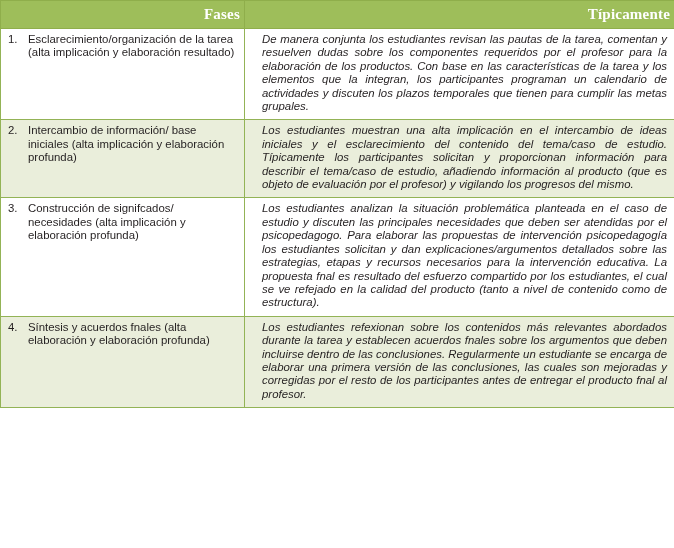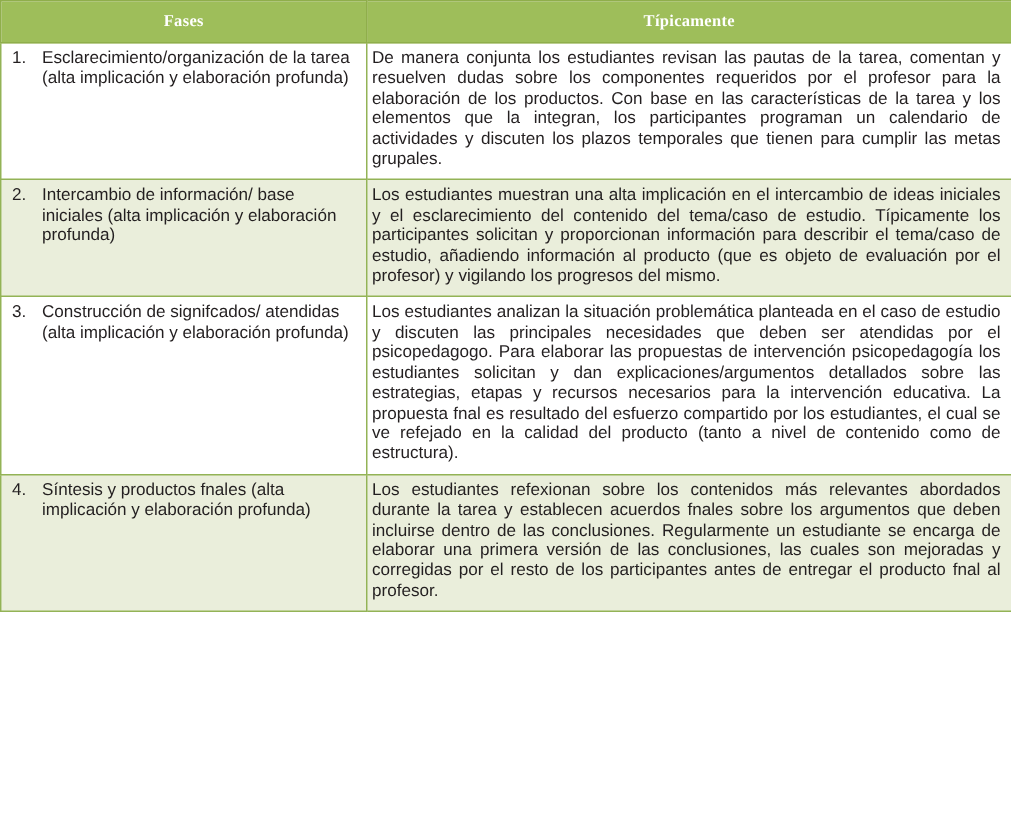--- a/index.html
+++ b/index.html
@@ -26,23 +26,23 @@
     background: #ffffff;
   }
   table.phases-table col.col-phase { width: 244px; }
   table.phases-table col.col-desc  { width: 430px; }
 
   thead th {
     background: #9ebe5a;
     color: #ffffff;
     font-family: "Liberation Serif", serif;
     font-weight: bold;
-    font-size: 11px;
+    font-size: 15px;
     letter-spacing: 0.2px;
-    text-align: center;
+    text-align: right;
     padding: 4px 4px 5px 4px;
     border: 1px solid #8fae4b;
     height: 18px;
     vertical-align: middle;
   }
   thead th.th-phase { border-left: 1px solid #8fae4b; }
 
   tbody td {
     border: 1px solid #93b356;
     vertical-align: top;
@@ -68,23 +68,24 @@
     flex: 0 0 20px;
     text-align: left;
   }
   .phase-label {
     flex: 1 1 auto;
   }
 
   td.cell-desc {
     text-align: justify;
     text-justify: inter-word;
-    padding-left: 3px;
+    padding-left: 17px;
     padding-right: 7px;
     hyphens: none;
+    font-style: italic;
   }
 </style>
 </head>
 <body>
 
 <div class="table-wrap">
   <table class="phases-table">
     <colgroup>
       <col class="col-phase">
       <col class="col-desc">
@@ -94,51 +95,51 @@
         <th class="th-phase">Fases</th>
         <th class="th-desc">Típicamente</th>
       </tr>
     </thead>
     <tbody>
 
       <tr class="row-plain">
         <td class="cell-phase">
           <div class="phase-inner">
             <span class="phase-num">1.</span>
-            <span class="phase-label">Esclarecimiento/organización de la tarea (alta implicación y elaboración profunda)</span>
+            <span class="phase-label">Esclarecimiento/organización de la tarea (alta implicación y elaboración resultado)</span>
           </div>
         </td>
         <td class="cell-desc">De manera conjunta los estudiantes revisan las pautas de la tarea, comentan y resuelven dudas sobre los componentes requeridos por el profesor para la elaboración de los productos. Con base en las características de la tarea y los elementos que la integran, los participantes programan un calendario de actividades y discuten los plazos temporales que tienen para cumplir las metas grupales.</td>
       </tr>
 
       <tr class="row-shaded">
         <td class="cell-phase">
           <div class="phase-inner">
             <span class="phase-num">2.</span>
             <span class="phase-label">Intercambio de información/ base iniciales (alta implicación y elaboración profunda)</span>
           </div>
         </td>
         <td class="cell-desc">Los estudiantes muestran una alta implicación en el intercambio de ideas iniciales y el esclarecimiento del contenido del tema/caso de estudio. Típicamente los participantes solicitan y proporcionan información para describir el tema/caso de estudio, añadiendo información al producto (que es objeto de evaluación por el profesor) y vigilando los progresos del mismo.</td>
       </tr>
 
       <tr class="row-plain">
         <td class="cell-phase">
           <div class="phase-inner">
             <span class="phase-num">3.</span>
-            <span class="phase-label">Construcción de signifcados/ atendidas (alta implicación y elaboración profunda)</span>
+            <span class="phase-label">Construcción de signifcados/ necesidades (alta implicación y elaboración profunda)</span>
           </div>
         </td>
         <td class="cell-desc">Los estudiantes analizan la situación problemática planteada en el caso de estudio y discuten las principales necesidades que deben ser atendidas por el psicopedagogo. Para elaborar las propuestas de intervención psicopedagogía los estudiantes solicitan y dan explicaciones/argumentos detallados sobre las estrategias, etapas y recursos necesarios para la intervención educativa. La propuesta fnal es resultado del esfuerzo compartido por los estudiantes, el cual se ve refejado en la calidad del producto (tanto a nivel de contenido como de estructura).</td>
       </tr>
 
       <tr class="row-shaded">
         <td class="cell-phase">
           <div class="phase-inner">
             <span class="phase-num">4.</span>
-            <span class="phase-label">Síntesis y productos fnales (alta implicación y elaboración profunda)</span>
+            <span class="phase-label">Síntesis y acuerdos fnales (alta elaboración y elaboración profunda)</span>
           </div>
         </td>
         <td class="cell-desc">Los estudiantes refexionan sobre los contenidos más relevantes abordados durante la tarea y establecen acuerdos fnales sobre los argumentos que deben incluirse dentro de las conclusiones. Regularmente un estudiante se encarga de elaborar una primera versión de las conclusiones, las cuales son mejoradas y corregidas por el resto de los participantes antes de entregar el producto fnal al profesor.</td>
       </tr>
 
     </tbody>
   </table>
 </div>
 
 </body></html>

